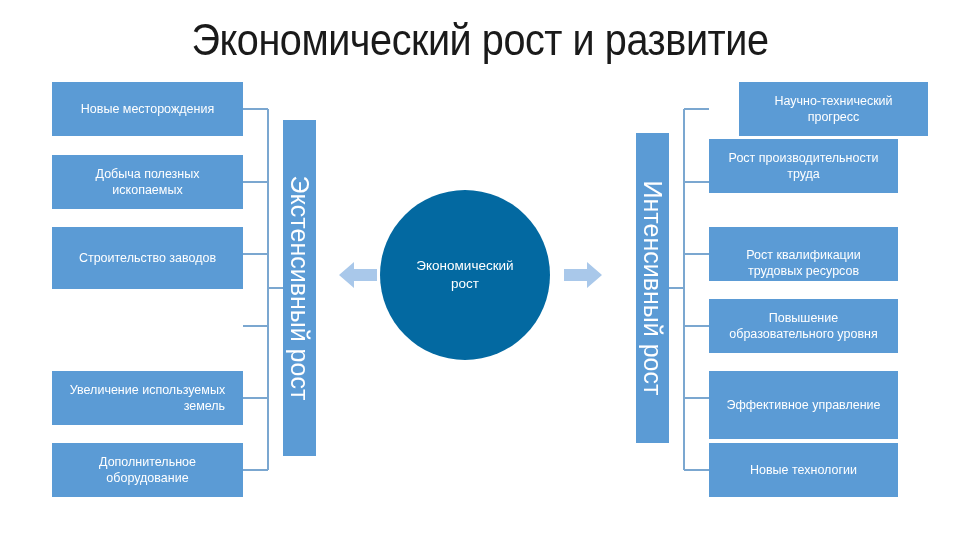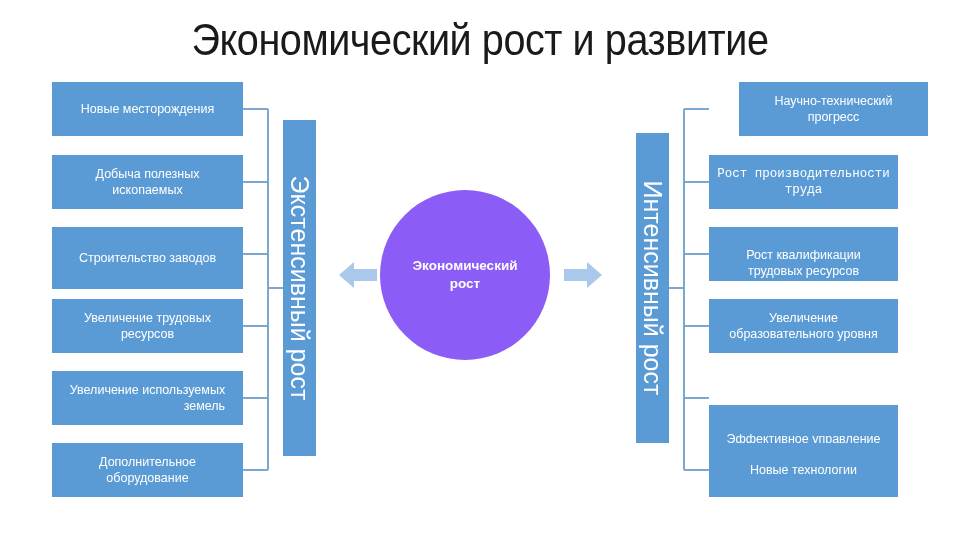--- a/index.html
+++ b/index.html
@@ -78,29 +78,29 @@
   }
 
   
   #circle {
     position: absolute;
     left: 380px;
     top: 190px;
     width: 170px;
     height: 170px;
     border-radius: 50%;
-    background: #8b5cf6;
+    background: #0369a1;
     display: flex;
     align-items: center;
     justify-content: center;
     text-align: center;
     color: #ffffff;
     font-size: 13.5px;
     line-height: 18px;
-    font-weight: bold;
+    font-weight: normal;
   }
 
   
   .arrow {
     position: absolute;
     width: 42px;
     height: 34px;
   }
 </style>
 </head>
@@ -145,26 +145,20 @@
     <div>
       <span>Добыча полезных</span>
       <span>ископаемых</span>
     </div>
   </div>
 
   <div class="leaf" style="left:52px; top:227px; width:191px; height:62px;">
     <span>Строительство заводов</span>
   </div>
 
-  <div class="leaf" style="left:52px; top:299px; width:191px; height:54px;">
-    <div>
-      <span>Увеличение трудовых</span>
-      <span>ресурсов</span>
-    </div>
-  </div>
 
   <div class="leaf" style="left:52px; top:371px; width:191px; height:54px;text-align:right;">
     <div>
       <span>Увеличение используемых</span>
       <span>земель</span>
     </div>
   </div>
 
   <div class="leaf" style="left:52px; top:443px; width:191px; height:54px;">
     <div>
@@ -196,42 +190,42 @@
     <div class="vlabel">Интенсивный рост</div>
   </div>
 
   <div class="leaf" style="left:709px; top:82px; width:189px; height:54px;margin-left:30px;">
     <div>
       <span>Научно-технический</span>
       <span>прогресс</span>
     </div>
   </div>
 
-  <div class="leaf" style="left:709px; top:155px; width:189px; height:54px;font-family:Liberation Mono, monospace;">
+  <div class="leaf" style="left:709px; top:139px; width:189px; height:54px;">
     <div>
       <span>Рост производительности</span>
       <span>труда</span>
     </div>
   </div>
 
   <div class="leaf" style="left:709px; top:227px; width:189px; height:54px;align-items:flex-end;">
     <div>
       <span>Рост квалификации</span>
       <span>трудовых ресурсов</span>
     </div>
   </div>
 
   <div class="leaf" style="left:709px; top:299px; width:189px; height:54px;">
     <div>
-      <span>Увеличение</span>
+      <span>Повышение</span>
       <span>образовательного уровня</span>
     </div>
   </div>
 
-  <div class="leaf" style="left:709px; top:371px; width:189px; height:68px;margin-top:34px;">
+  <div class="leaf" style="left:709px; top:371px; width:189px; height:68px;">
     <span>Эффективное управление</span>
   </div>
 
   <div class="leaf" style="left:709px; top:443px; width:189px; height:54px;text-align:right;">
     <span>Новые технологии</span>
   </div>
 
 </div>
 
 </body></html>

